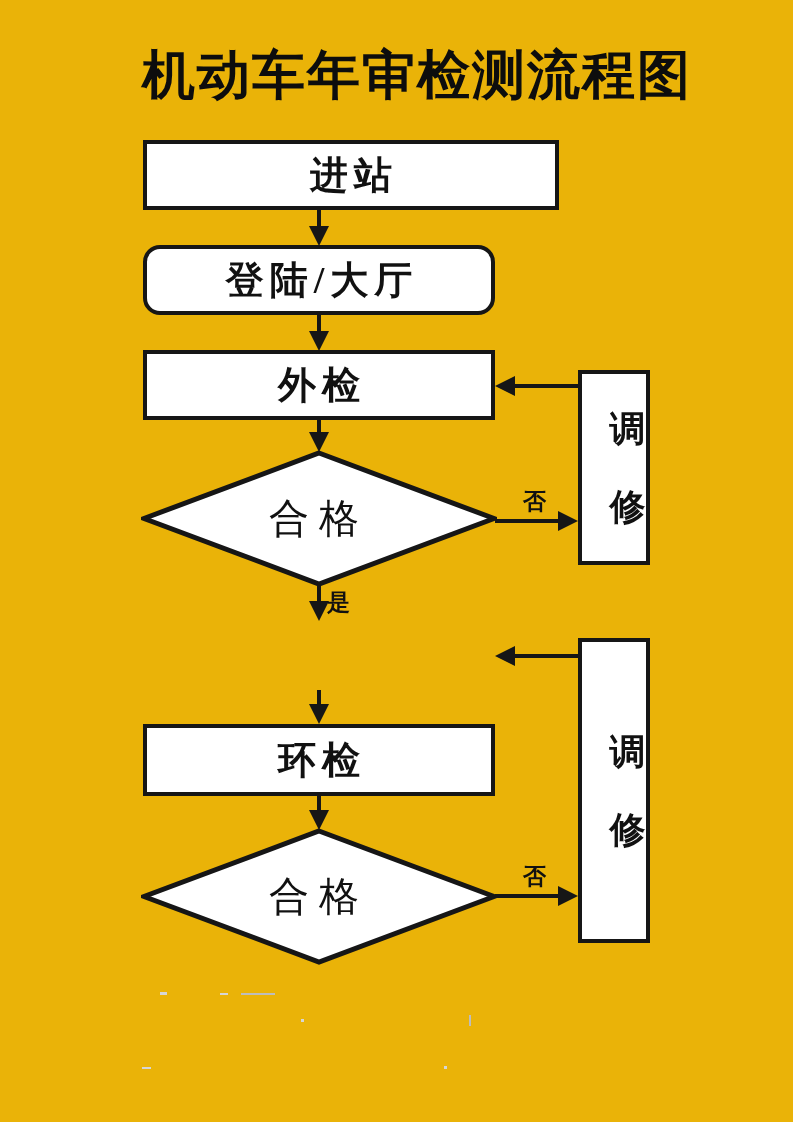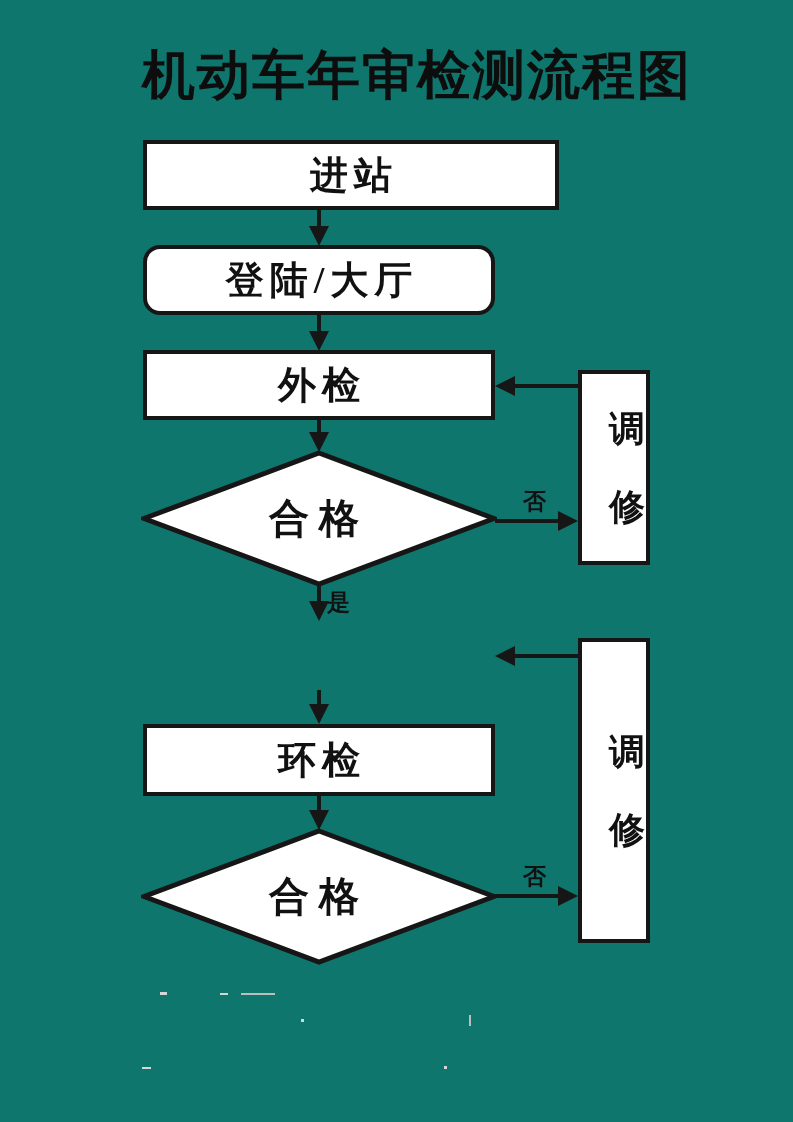--- a/index.html
+++ b/index.html
@@ -1,20 +1,20 @@
 <!DOCTYPE html>
 <html><head>
 <meta charset="utf-8">
 <style>
   html, body { margin: 0; padding: 0; background: #ffffff; }
   #canvas {
     position: relative;
     width: 793px;
     height: 1122px;
-    background: #0f766e;
+    background: #eab308;
     overflow: hidden;
     font-family: "Liberation Serif", "DejaVu Serif", serif;
     color: #111111;
   }
   .title {
     position: absolute;
     left: 42px; top: 40px; width: 750px;
     text-align: center;
     font-family: "Liberation Sans", "DejaVu Sans", sans-serif;
     font-weight: bold;
@@ -45,32 +45,33 @@
     display: flex;
     align-items: center;
     justify-content: center;
   }
   .sidebox .vlabel {
     width: 40px;
     font-weight: bold;
     font-size: 36px;
     line-height: 78px;
     word-break: break-all;
+    text-align: center;
     color: #111111;
     margin-left: 27px;
   }
   .diamond { position: absolute; }
   .diamond svg { display: block; }
   .diamond .lbl {
     position: absolute;
     left: 0; top: 0; right: 0; bottom: 0;
     display: flex;
     align-items: center;
     justify-content: center;
-    font-weight: bold;
+    font-weight: normal;
     font-size: 40px;
     letter-spacing: 10px;
     color: #111111;
   }
   .vline { position: absolute; width: 4px; background: #161616; }
   .hline { position: absolute; height: 4px; background: #161616; }
   .arr { position: absolute; width: 0; height: 0; }
   .arr.down  { border-left: 10px solid transparent; border-right: 10px solid transparent; border-top: 20px solid #161616; }
   .arr.left  { border-top: 10px solid transparent; border-bottom: 10px solid transparent; border-right: 20px solid #161616; }
   .arr.right { border-top: 10px solid transparent; border-bottom: 10px solid transparent; border-left: 20px solid #161616; }

